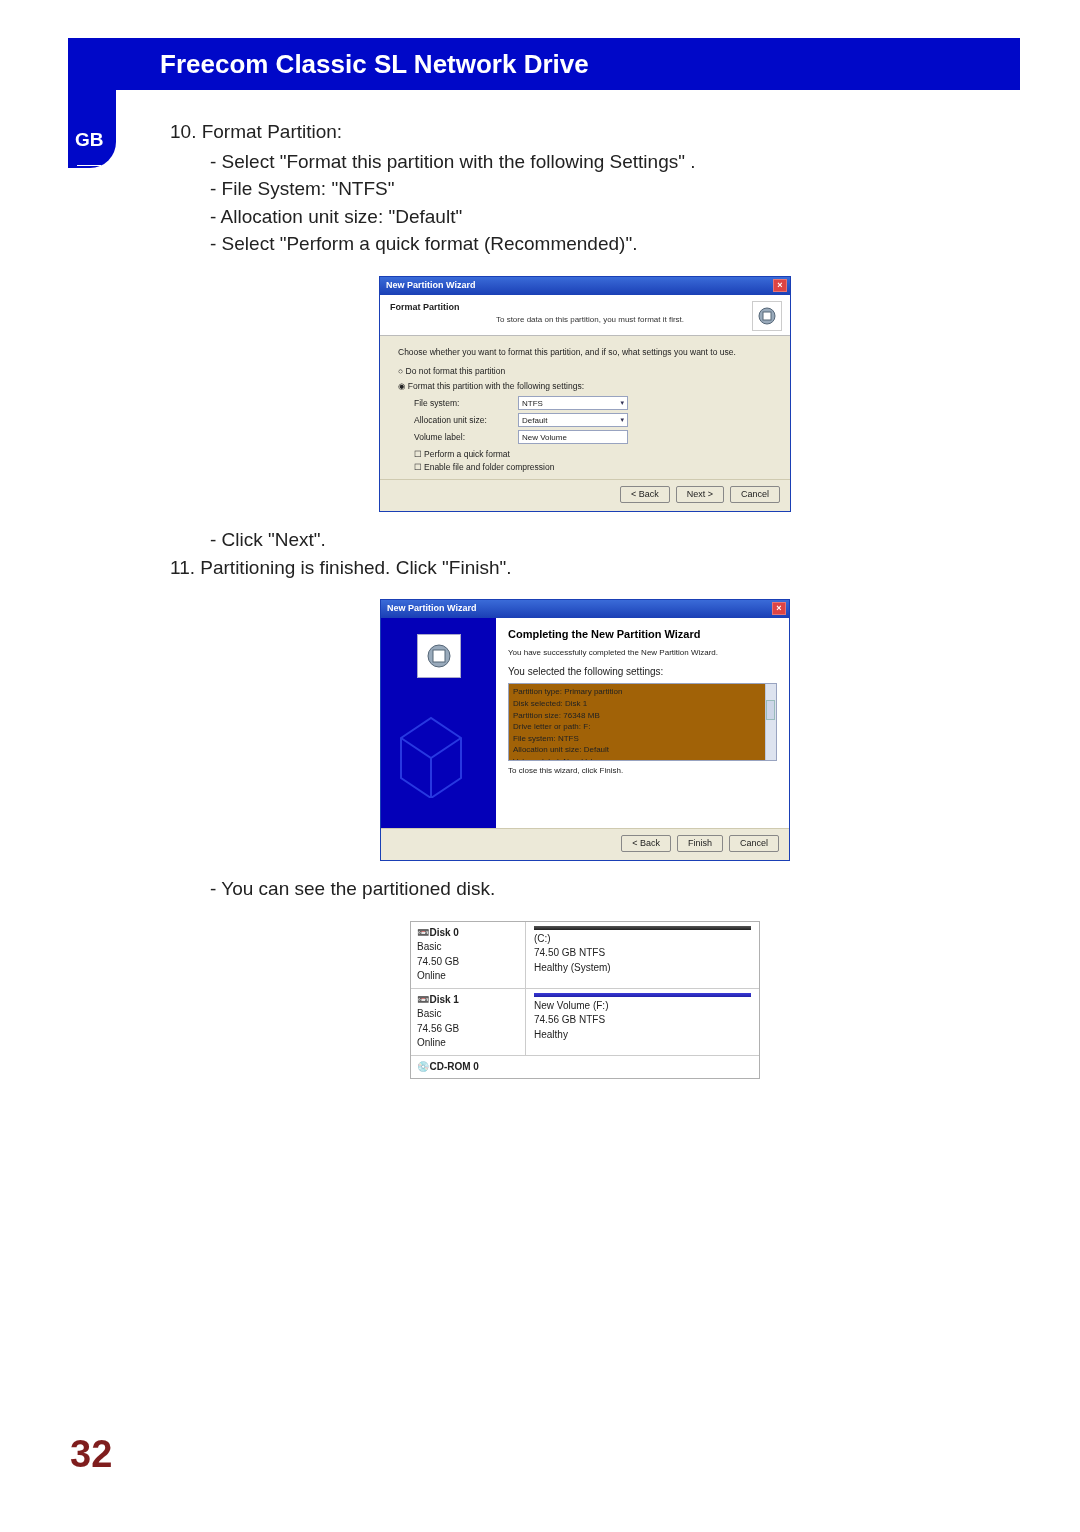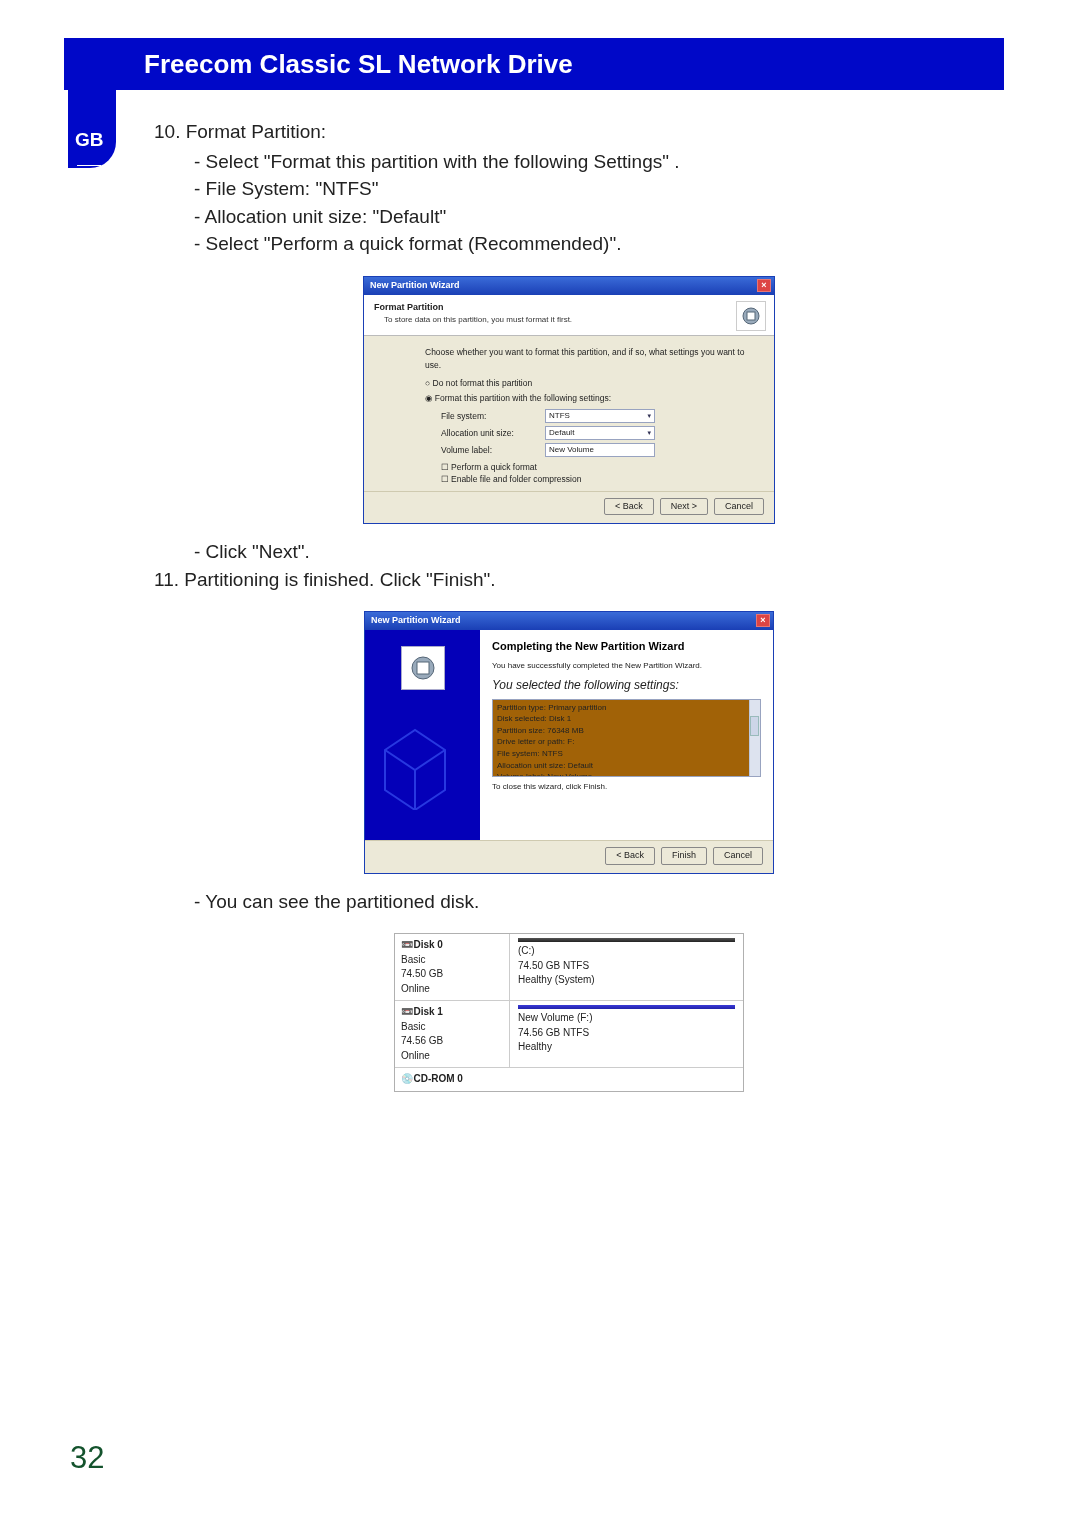--- a/index.html
+++ b/index.html
@@ -7,21 +7,21 @@
     width: 1080px;
     height: 1532px;
     background: #fff;
     font-family: Verdana, Geneva, sans-serif;
     position: relative;
     color: #222;
   }
   .page {
     position: absolute;
     top: 38px;
-    left: 64px;
+    left: 80px;
     width: 940px;
     height: 1438px;
   }
   .header {
     background: #0008c8;
     height: 52px;
     border-radius: 0 0 0 0;
     color: #fff;
     font-weight: bold;
     font-size: 26px;
@@ -73,23 +73,23 @@
   .dlg-title {
     background: linear-gradient(#3a6bd8,#1a3fb5);
     color: #fff;
     display:flex; align-items:center; justify-content:space-between;
     padding: 2px 3px 3px 6px;
     font-weight:bold;
   }
   .dlg-x { background:#d44; width:14px; height:13px; display:flex;align-items:center;justify-content:center; color:#fff; font-size:9px; font-weight:bold; border:1px solid #fff4;}
   .dlg-banner { background:#fff; padding:6px 10px 10px; border-bottom:1px solid #bbb; position:relative;}
   .dlg-banner .bt { font-weight:bold; font-size:9px;}
-  .dlg-banner .bs { font-size:8px; padding-left:10px; color:#333;}
+  .dlg-banner .bs { font-size:8px; padding-left:10px; color:#333;text-align:center;}
   .dlg-banner .wiz-ico { position:absolute; right:8px; top:6px; width:30px; height:30px; background:#fff; border:1px solid #ccc; display:flex;align-items:center;justify-content:center;}
-  .dlg-body { padding:10px 18px 6px; font-size:8.5px; color:#222;margin-left:43px;}
+  .dlg-body { padding:10px 18px 6px; font-size:8.5px; color:#222;}
   .radio { margin:3px 0; }
   .radio::before { content:"○ "; }
   .radio.sel::before { content:"◉ "; }
   .sub { padding-left:16px; margin-top:4px;}
   .frow { display:flex; align-items:center; margin:3px 0;}
   .flab { width:104px;}
   .fsel { border:1px solid #98a3c0; background:#fff; width:110px; height:14px; padding:0 3px; font-size:8px; display:flex;align-items:center;justify-content:space-between;}
   .fsel .trigl { font-size:7px; color:#335;}
   .chk::before { content:"☐ ";}
   .dlg-btns { display:flex; justify-content:flex-end; gap:6px; padding:6px 10px 8px; border-top:1px solid #cfcab0;}
@@ -108,23 +108,23 @@
   .dmg-row:last-child{ border-bottom:none;}
   .dmg-l { width:115px; background:#fff; padding:4px 6px; border-right:1px solid #ccc;}
   .dmg-l b { display:block; }
   .dmg-r { flex:1; background:#fff; padding:4px 8px;}
   .csep { height:4px; background: linear-gradient(#555,#222); margin-bottom:2px; width:100%;}
   .csep.blue { background: linear-gradient(#3a3ad8,#22a); }
   .pagenum {
     position:absolute;
     left: 70px;
     bottom: 56px;
-    color:#14532d;
-    font-weight:normal;
-    font-size:31px;
+    color:#7f1d1d;
+    font-weight:bold;
+    font-size:38px;
   }
 </style>
 </head>
 <body>
 
 <div class="page">
   <div class="header">
     <span>Freecom Classic SL Network Drive</span>
   </div>
 
@@ -208,21 +208,21 @@
             <svg style="position:absolute;left:10px;top:90px;" width="90" height="90" viewBox="0 0 90 90">
                 <g stroke="#2838e0" stroke-width="2" fill="none">
                   <path d="M10 30 L40 10 L70 30 L70 70 L40 90 L10 70 Z"></path>
                   <path d="M10 30 L40 50 L70 30 M40 50 L40 90"></path>
                 </g>
               </svg>
           </div>
           <div class="dlg2-right">
             <div class="h1">Completing the New Partition Wizard</div>
             <div style="font-size:8px;margin-bottom:6px;">You have successfully completed the New Partition Wizard.</div>
-            <div style="font-size:12px;font-style:italic;">You selected the following settings:</div>
+            <div style="font-size:10px;">You selected the following settings:</div>
             <div class="summary-box">
               <div>Partition type: Primary partition</div>
               <div>Disk selected: Disk 1</div>
               <div>Partition size: 76348 MB</div>
               <div>Drive letter or path: F:</div>
               <div>File system: NTFS</div>
               <div>Allocation unit size: Default</div>
               <div>Volume label: New Volume</div>
               <div class="scroll"></div>
               <div class="sthumb"></div>

